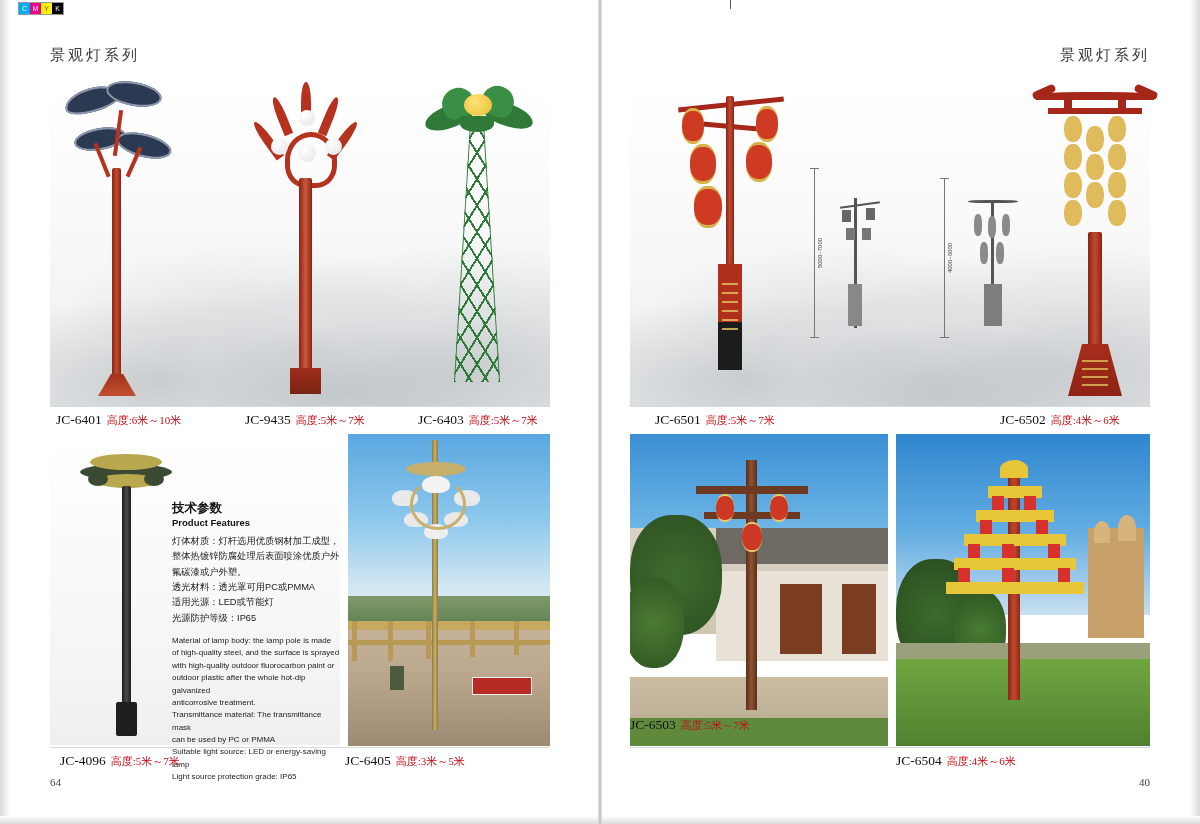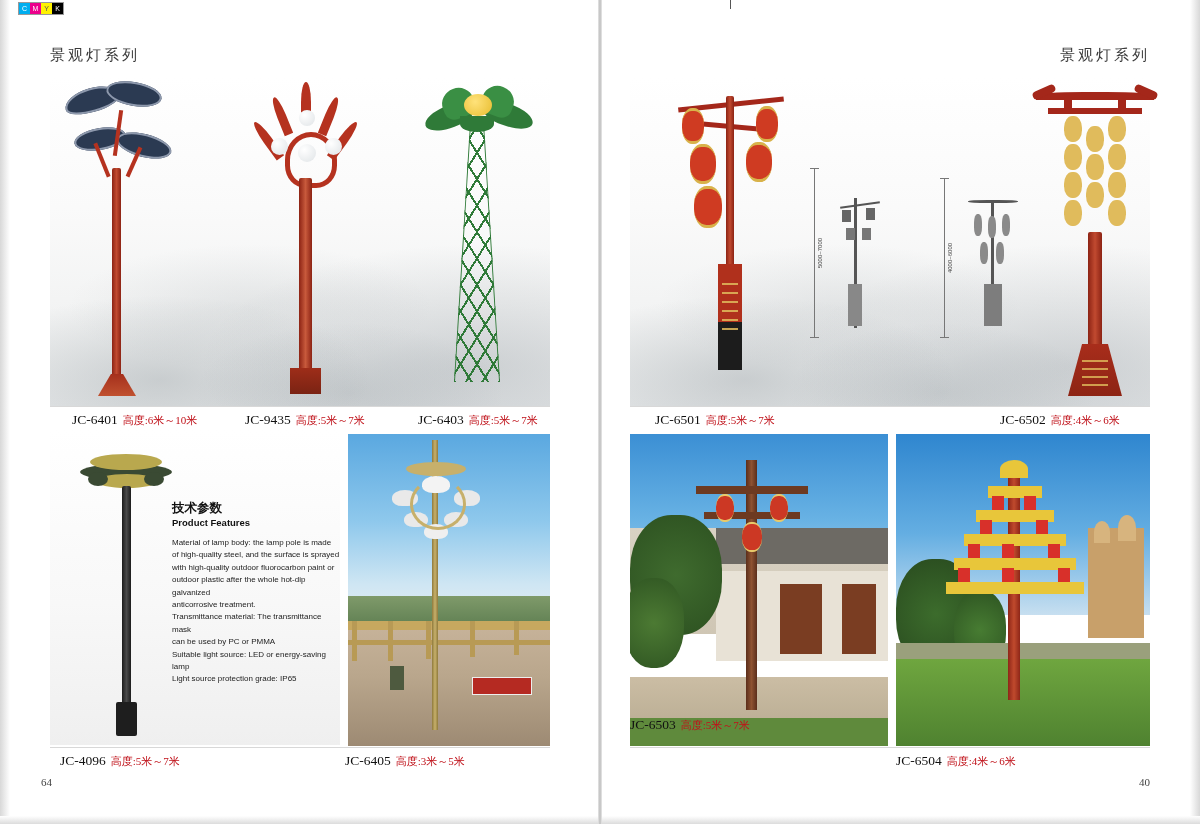--- a/index.html
+++ b/index.html
@@ -45,21 +45,21 @@
 
   .caption-row{position:absolute;font-family:"Liberation Serif", serif;}
   .caption-code{font-size:13.5px;color:#111;}
   .caption-spec{font-size:11px;color:#c0121a;margin-left:5px;}
 
   .hr-thin{position:absolute;height:1px;background:#d8d8d8;}
 
   .photo{position:absolute;overflow:hidden;}
 
   .pagenum{position:absolute;bottom:36px;font-size:11px;color:#444;font-family:"Liberation Serif", serif;}
-  .pagenum.left{left:41px;text-align:right;}
+  .pagenum.left{left:50px;text-align:right;}
   .pagenum.right{right:50px;}
 
   
   .spec-block{position:absolute;left:172px;top:500px;width:170px;}
   .spec-h-cn{font-size:12.5px;font-weight:bold;color:#111;}
   .spec-h-en{font-size:9.5px;font-weight:bold;color:#111;margin-bottom:6px;}
   .spec-cn{font-size:9.3px;color:#222;line-height:1.65;}
   .spec-en{font-size:8px;color:#222;line-height:1.55;margin-top:9px;}
 
   
@@ -146,21 +146,21 @@
       <div style="position:absolute;left:34px;top:48px;width:46px;height:252px;
         background:
           repeating-linear-gradient(58deg, #2f7a38 0 2px, rgba(0,0,0,0) 2px 14px),
           repeating-linear-gradient(-58deg, #2f7a38 0 2px, rgba(0,0,0,0) 2px 14px);
         clip-path:polygon(34% 0, 66% 0, 100% 100%, 0% 100%);"></div>
       <div style="position:absolute;left:34px;top:48px;width:46px;height:252px;border-left:0;clip-path:polygon(34% 0,36% 0,2% 100%,0 100%,0 100%);background:#2f7a38;"></div>
       <div style="position:absolute;left:34px;top:48px;width:46px;height:252px;clip-path:polygon(64% 0,66% 0,100% 100%,98% 100%);background:#2f7a38;"></div>
     </div>
 
     <div class="hr-thin" style="left:50px;top:406px;width:500px;"></div>
-    <div class="caption-row" style="left:72px;top:410px;">
+    <div class="caption-row" style="left:56px;top:410px;">
       <span class="caption-code">JC-6401</span><span class="caption-spec">高度:6米～10米</span>
     </div>
     <div class="caption-row" style="left:245px;top:410px;">
       <span class="caption-code">JC-9435</span><span class="caption-spec">高度:5米～7米</span>
     </div>
     <div class="caption-row" style="left:418px;top:410px;">
       <span class="caption-code">JC-6403</span><span class="caption-spec">高度:5米～7米</span>
     </div>
 
     <div class="art-band" style="left:50px;top:430px;width:290px;height:315px;
@@ -172,20 +172,26 @@
       <div style="position:absolute;left:26px;top:34px;width:62px;height:14px;background:#b9a84e;border-radius:50%;"></div>
       <div style="position:absolute;left:18px;top:32px;width:20px;height:14px;background:#3a4a33;border-radius:50%;"></div>
       <div style="position:absolute;left:74px;top:32px;width:20px;height:14px;background:#3a4a33;border-radius:50%;"></div>
       <div class="pole" style="left:52px;top:46px;width:9px;height:222px;background:linear-gradient(to right,#1c1c1c,#4a4a4a,#1c1c1c);"></div>
       <div style="position:absolute;left:46px;top:262px;width:21px;height:34px;background:#1e1e1e;border-radius:2px;"></div>
     </div>
 
     <div class="spec-block">
       <div class="spec-h-cn">技术参数</div>
       <div class="spec-h-en">Product Features</div>
+      <div class="spec-cn" style="white-space:pre-line">灯体材质：灯杆选用优质钢材加工成型，
+整体热镀锌防腐处理后表面喷涂优质户外
+氟碳漆或户外塑。
+透光材料：透光罩可用PC或PMMA
+适用光源：LED或节能灯
+光源防护等级：IP65</div>
       <div class="spec-en" style="white-space:pre-line">Material of lamp body: the lamp pole is made
 of high-quality steel, and the surface is sprayed
 with high-quality outdoor fluorocarbon paint or
 outdoor plastic after the whole hot-dip galvanized
 anticorrosive treatment.
 Transmittance material: The transmittance mask
 can be used by PC or PMMA
 Suitable light source: LED or energy-saving lamp
 Light source protection grade: IP65</div>
     </div>

